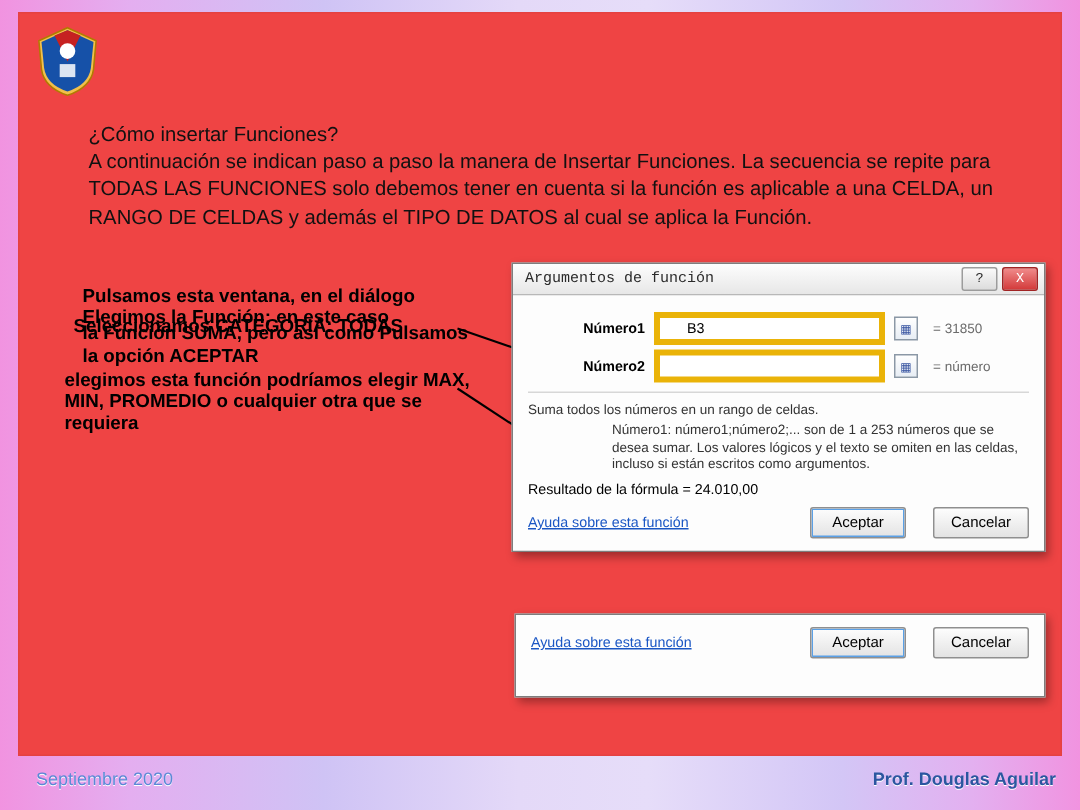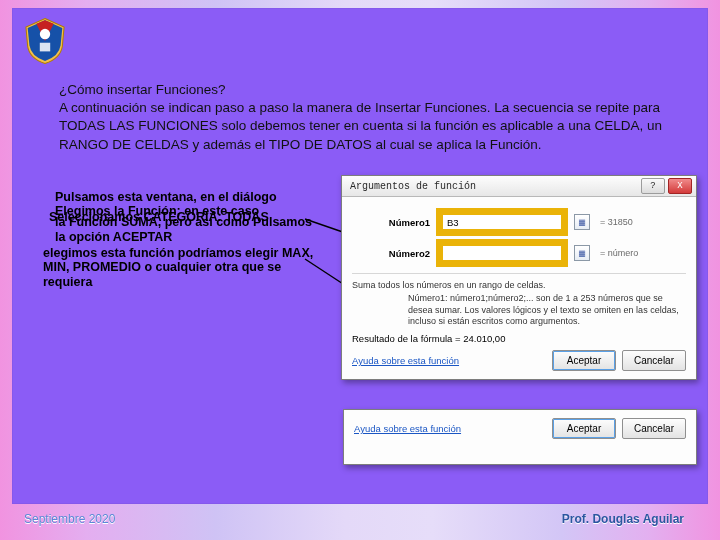--- a/index.html
+++ b/index.html
@@ -9,21 +9,21 @@
     background:linear-gradient(90deg,
       #f193e0 0%, #e4aef0 12%, #cfc3f5 30%,
       #e4d9f8 48%, #e6ddf9 60%, #d3c6f6 78%,
       #e3b0f0 90%, #f193e0 100%);
     position:relative;
     overflow:hidden;
     color:#000;
   }
   .slide{
     position:absolute; left:12px; right:12px; top:8px; bottom:36px;
-    background:#8b5cf6; border:1px solid rgba(0,0,0,.04);
+    background:#ef4444; border:1px solid rgba(0,0,0,.04);
   }
   .logo{
     position:absolute; left:4px; top:4px; width:56px; height:56px;
     display:flex; align-items:center; justify-content:center;
   }
   .logo svg{width:52px;height:52px}
   .heading{
     position:absolute; left:46px; right:30px; top:72px;
     font-size:13.5px; line-height:1.35; color:#111;
   }
@@ -57,35 +57,35 @@
     width:22px; height:14px; font-size:9px;
     background:linear-gradient(#fafafa,#dcdcdc); border:1px solid #9c9c9c;
     border-radius:2px;
   }
   .winbtn.close{background:linear-gradient(#f08b8b,#d33a3a); color:#fff; border-color:#a12424}
   .dlg .body{padding:8px 10px 8px 10px; background:#fdfdfd}
   .fnname{color:#0053c6; font-weight:700; font-size:10px}
   .argrow{display:flex; align-items:center; gap:6px; margin:3px 0 3px 20px}
   .argrow label{width:58px; text-align:right; font-weight:700; font-size:9.5px}
   .argrow input{
-    width:110px; height:14px; border:7px solid #eab308; font-size:9.5px; padding:0 4px;
+    width:110px; height:14px; border:4px solid #eab308; font-size:9.5px; padding:0 18px;
     background:#fff;
   }
   .mini-icon{
     width:14px;height:14px;border:1px solid #8b98a6;background:linear-gradient(#fff,#e7edf4);
     display:inline-flex;align-items:center;justify-content:center;font-size:8px;color:#3552a0;
   }
   .eqhint{color:#6b6b6b; font-size:9px; margin-left:4px}
   .hr{border:0;border-top:1px solid #d7d7d7;margin:6px 0}
   .desc{font-size:9px; color:#333; line-height:1.25}
   .desc .indent{display:block;margin-left:56px;margin-top:2px}
   .smallline{display:flex;justify-content:flex-end;font-size:9px;color:#555;margin-top:4px}
   .resrow{display:flex;justify-content:space-between;align-items:center;margin-top:6px;font-size:9.5px}
   .linkish{color:#1a56c4; text-decoration:underline; font-size:9.5px}
-  .footerbtns{display:flex;gap:6px}
+  .footerbtns{display:flex;gap:18px}
   .btn{
     min-width:62px; height:19px; font-size:10px;
     background:linear-gradient(#fdfdfd,#e3e3e3);
     border:1px solid #8f8f8f; border-radius:2px;
     display:inline-flex; align-items:center; justify-content:center;
   }
   .btn.primary{box-shadow:0 0 0 1px #5aa0e6 inset}
 
   
   .dlg2{
@@ -95,21 +95,21 @@
     display:flex; flex-direction:column; justify-content:space-between;
   }
   .dlg2 .resrow{margin-top:0}
 
   
   .slidefooter-left{
     position:absolute; left:24px; bottom:14px; font-size:12px;
     color:#5b88d6; text-shadow:0 1px 0 #fff;
   }
   .slidefooter-right{
-    position:absolute; right:36px; bottom:14px; font-size:12px; font-weight:700;
+    position:absolute; right:16px; bottom:14px; font-size:12px; font-weight:700;
     color:#2b56a0; text-shadow:0 1px 0 #fff;
   }
 
   
   .arrow{position:absolute; pointer-events:none}
 </style>
 </head>
 <body>
 
 <div class="slide">

